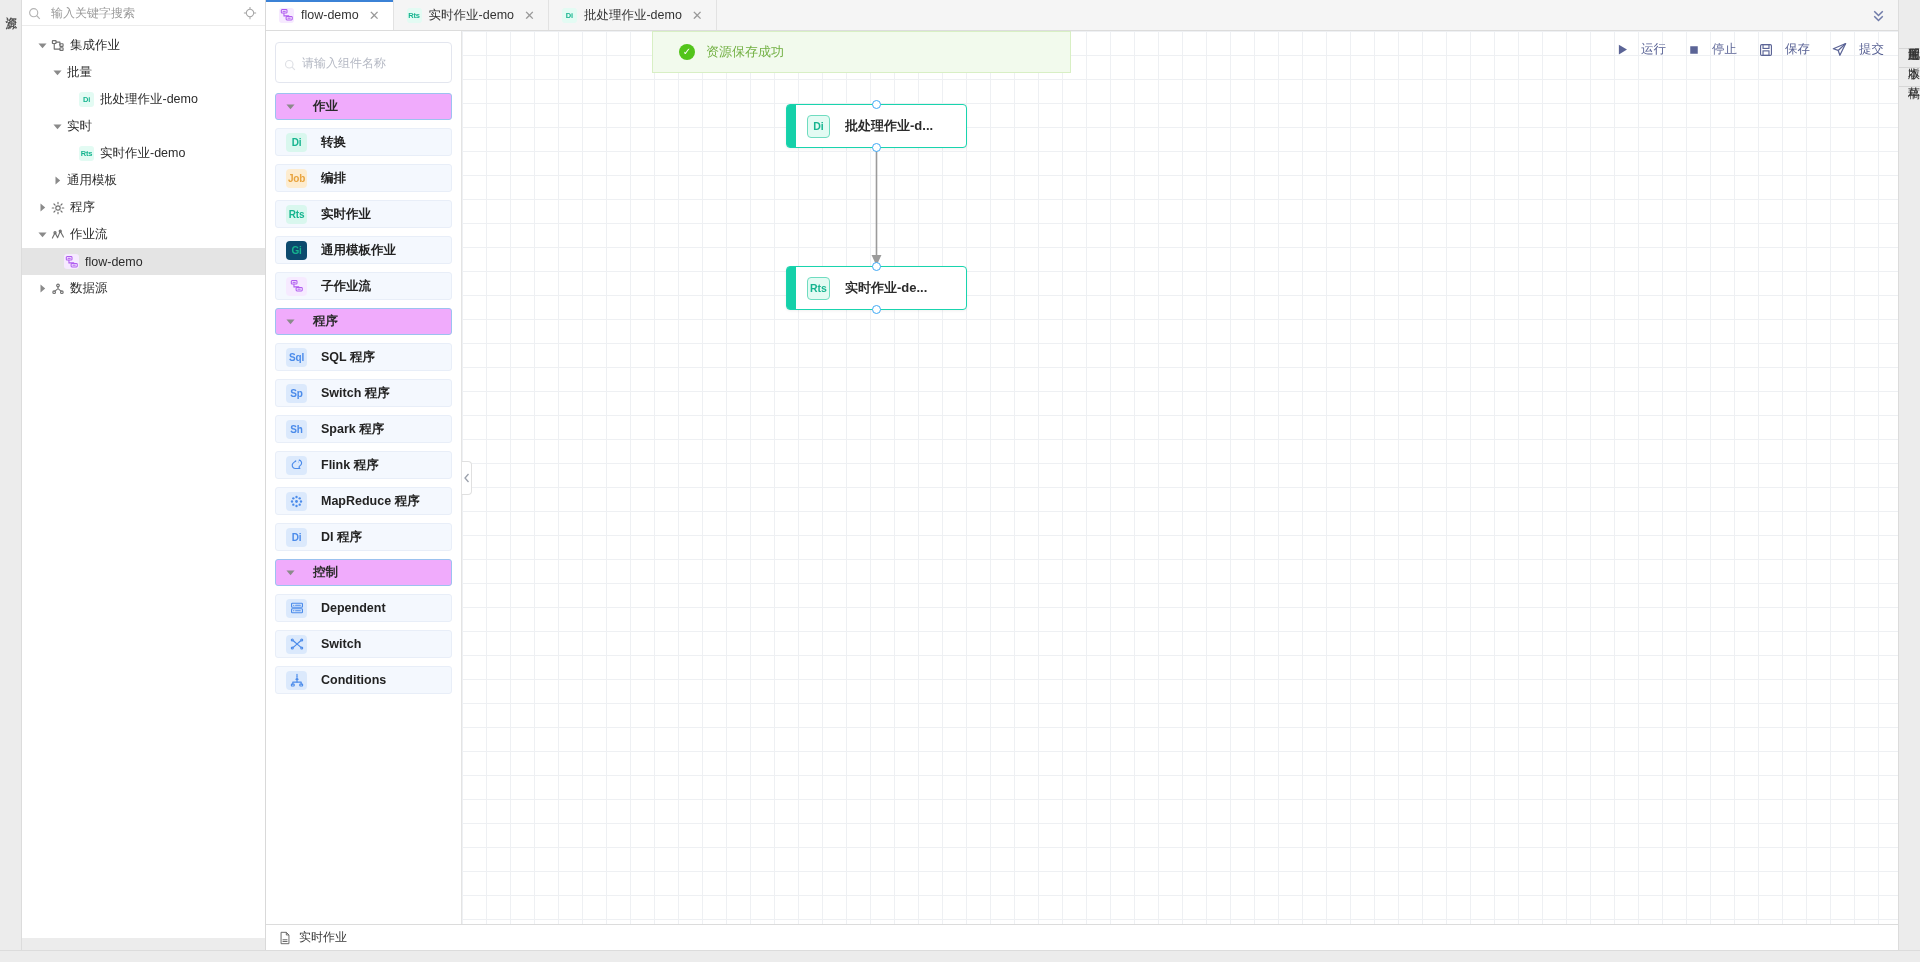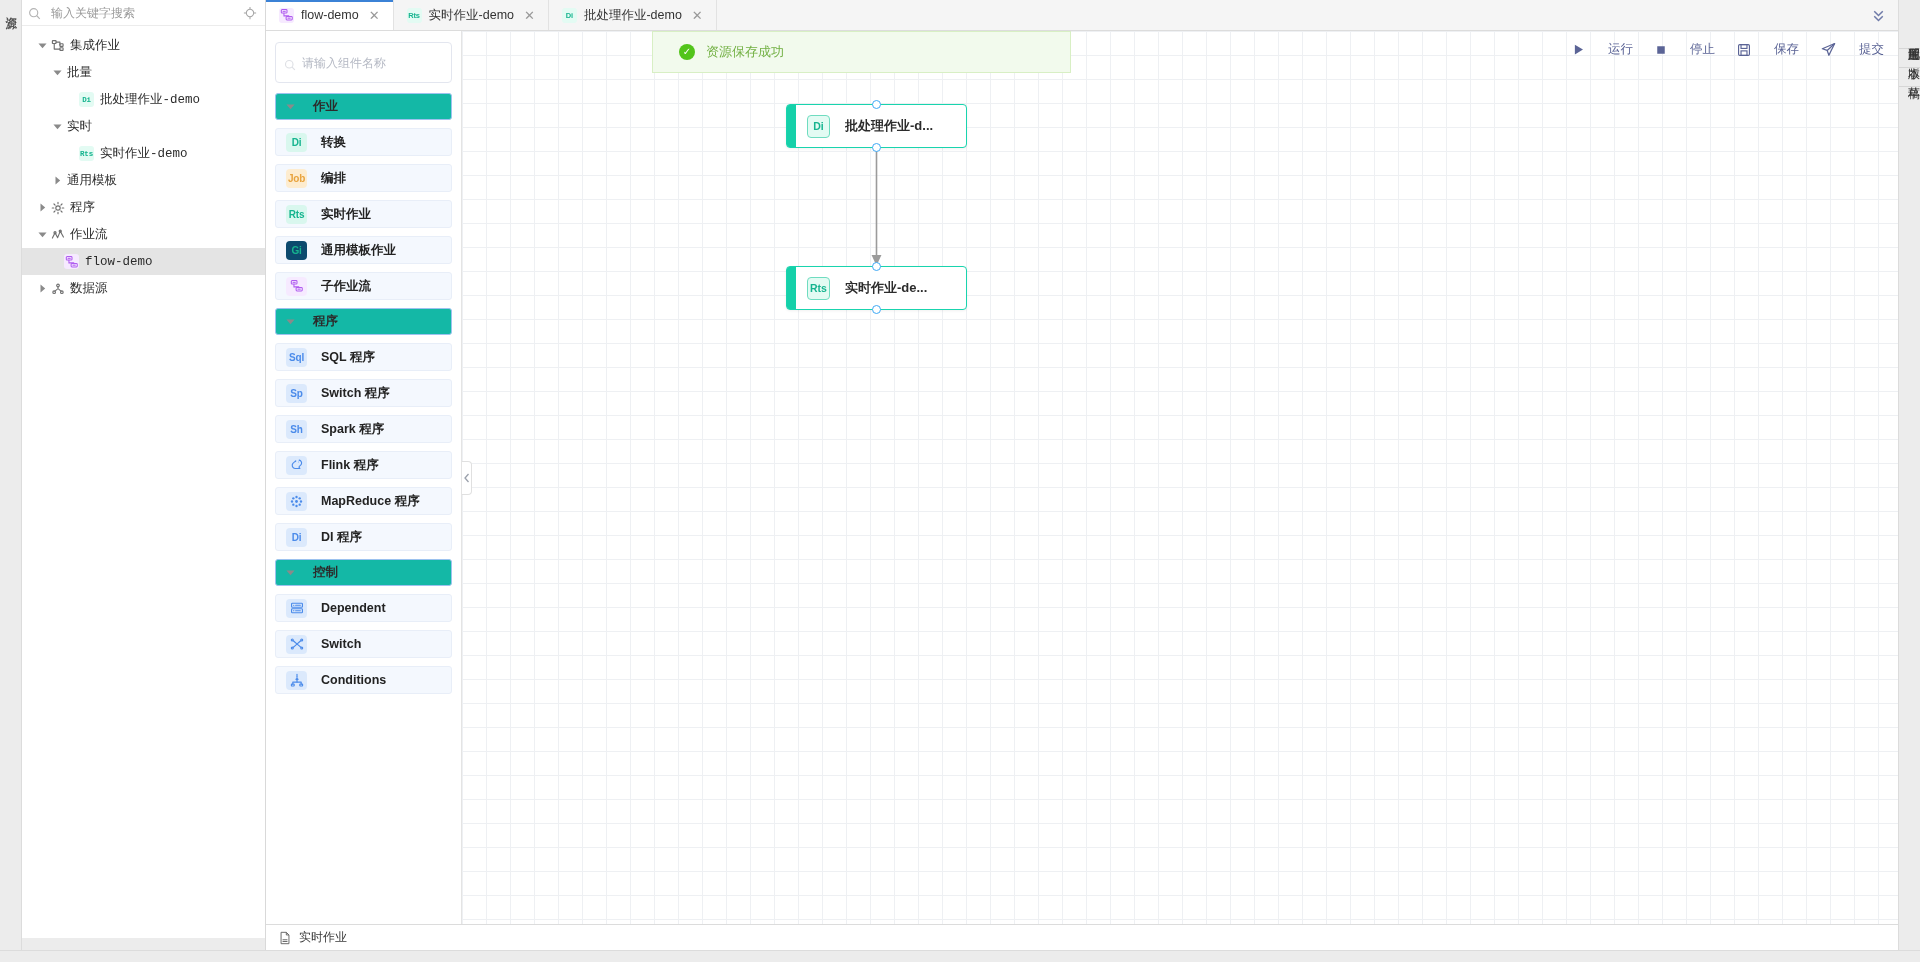--- a/index.html
+++ b/index.html
@@ -69,21 +69,21 @@
   }
   .search-row .mag { width: 13px; height: 13px; flex: 0 0 auto; opacity: .55; }
   .search-row input {
     border: none; outline: none; flex: 1;
     font-size: 12px; color: #333; background: transparent;
     font-family: inherit;
   }
   .search-row input::placeholder { color: #9a9a9a; }
   .search-row .target-ico { width: 14px; height: 14px; flex: 0 0 auto; opacity: .6; }
 
-  .tree { flex: 1; overflow: auto; padding-top: 6px; font-size: 12.5px; font-family: Liberation Mono, monospace; }
+  .tree { flex: 1; overflow: auto; padding-top: 6px; font-size: 12.5px; }
   .tnode {
     display: flex; align-items: center;
     height: 27px; padding-right: 8px;
     cursor: default; white-space: nowrap;
   }
   .tnode.selected { background: #e4e4e4; }
   .caret {
     width: 13px; height: 13px; flex: 0 0 auto;
     display: flex; align-items: center; justify-content: center;
   }
@@ -153,21 +153,21 @@
   }
   .pal-search .mag { width: 12px; height: 12px; opacity: .45; flex: 0 0 auto; }
   .pal-search input {
     border: none; outline: none; flex: 1; min-width: 0;
     font-size: 12px; background: transparent; font-family: inherit; color: #333;
   }
   .pal-search input::placeholder { color: #b5b9c4; }
 
   .pal-group {
     height: 27px; min-height: 27px;
-    background: #14b8a6;
+    background: #f0abfc;
     border: 1px solid #9cc2ef;
     border-radius: 3px;
     display: flex; align-items: center;
     padding: 0 10px; gap: 18px;
     margin-bottom: 8px;
     font-size: 12.5px; font-weight: bold; color: #2b2b2b;
   }
   .pal-group .gcaret { display: flex; align-items: center; }
 
   .pal-item {
@@ -224,21 +224,21 @@
     display: flex; align-items: center; justify-content: center;
     font-size: 10px; line-height: 1; flex: 0 0 auto;
   }
 
   .toolbar {
     position: absolute; right: 14px; top: 10px;
     display: flex; align-items: center; gap: 22px;
     z-index: 9;
   }
   .tb-btn {
-    display: flex; align-items: center; gap: 23px;
+    display: flex; align-items: center; gap: 12px;
     font-size: 12.5px; color: #5b6496; cursor: pointer;
   }
   .tb-btn svg { display: block; }
 
   
   .node {
     position: absolute;
     width: 181px; height: 44px;
     background: #fff;
     border: 1.5px solid #19d4ae;

